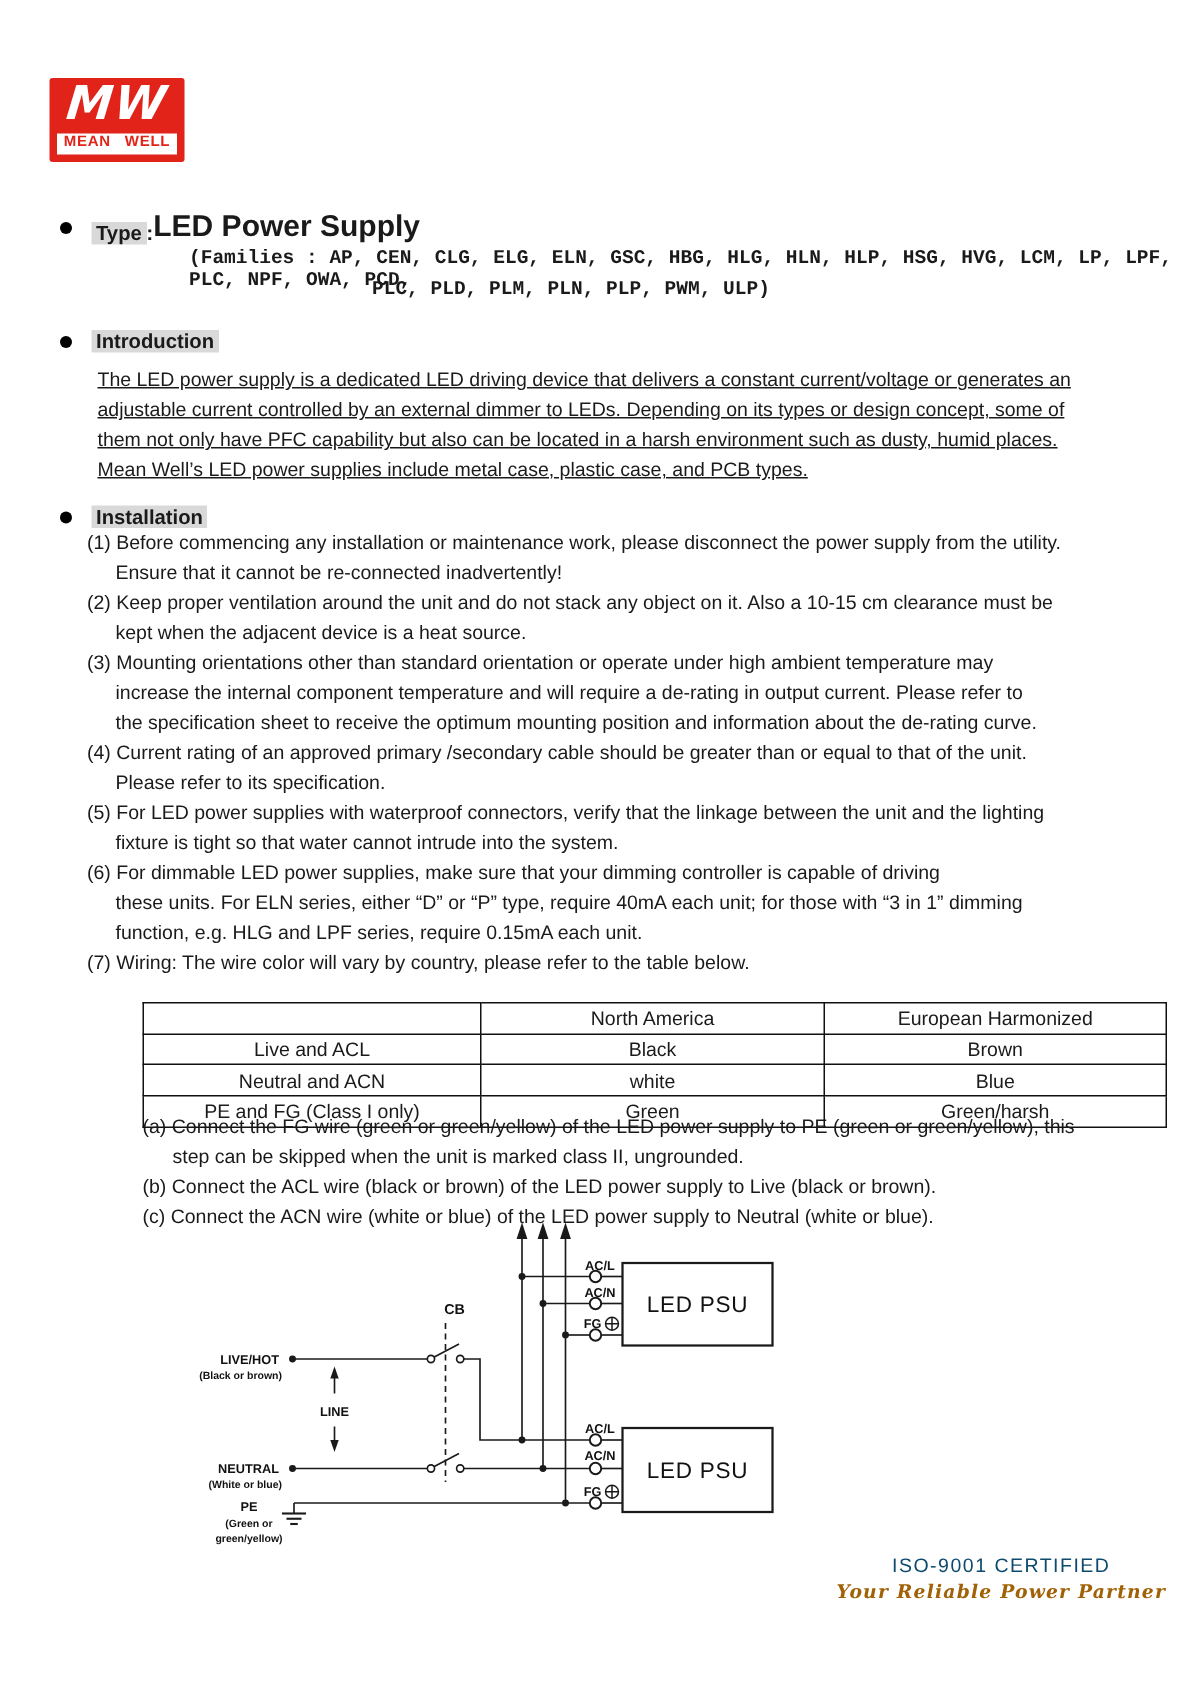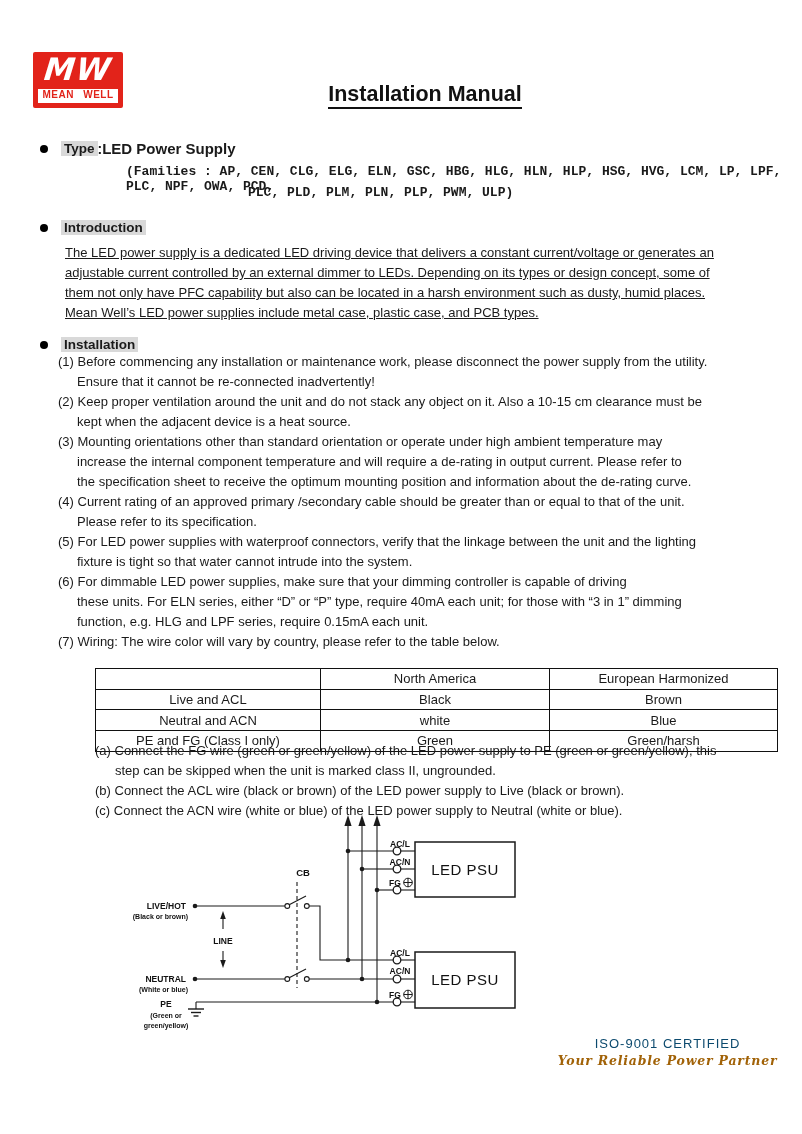--- a/index.html
+++ b/index.html
@@ -17,21 +17,21 @@
   .logo-strip span{color:#e2231a;font-weight:bold;font-size:10px;letter-spacing:.5px;word-spacing:6px;}
 
   
   .title-wrap{top:82px;left:0;width:100%;text-align:center;padding-left:48px;box-sizing:border-box;}
   .title{font-size:21.5px;font-weight:bold;color:#111;border-bottom:2.5px solid #111;padding-bottom:1px;}
 
   
   .hrow{display:flex;align-items:center;gap:13px;}
   .bullet{width:8px;height:8px;background:#000;border-radius:50%;flex:0 0 auto;}
   .hl{background:#d9d9d9;font-weight:bold;font-size:13.5px;padding:0 3px;}
-  .type-val{font-weight:bold;font-size:15px;}
+  .type-val{font-weight:bold;font-size:20px;}
   .type-sep{font-weight:bold;font-size:14px;}
 
   .body13{font-size:13px;line-height:20px;}
   .pre{white-space:pre-line;}
   .hang{padding-left:19px;text-indent:-19px;}
   .hang2{padding-left:20px;text-indent:-20px;}
   .bold{font-weight:bold;font-family:Liberation Mono, monospace;}
 
   
   table.wire{border-collapse:collapse;}
@@ -52,27 +52,24 @@
 
 <div class="page">
 
   <div class="abs logo">
     <div class="logo-mw">MW</div>
     <div class="logo-strip">
       <span>MEAN WELL</span>
     </div>
   </div>
 
-  <div class="abs title-wrap">
-    <span class="title">Installation Manual</span>
-  </div>
 
   <div class="abs hrow" style="left:40px;top:140px;">
     <span class="bullet"></span>
-    <span style="display:flex;align-items:center;">
+    <span style="display:flex;align-items:flex-end;">
       <span class="hl">Type</span>
         <span class="type-sep"> : </span>
         <span class="type-val">LED Power Supply</span>
     </span>
   </div>
   <div class="abs bold" style="left:126px;top:164px;font-size:13px;">(Families : AP, CEN, CLG, ELG, ELN, GSC, HBG, HLG, HLN, HLP, HSG, HVG, LCM, LP, LPF, PLC, NPF, OWA, PCD,</div>
   <div class="abs bold" style="left:248px;top:185px;font-size:13px;">PLC, PLD, PLM, PLN, PLP, PWM, ULP)</div>
 
   <div class="abs hrow" style="left:40px;top:220px;">
     <span class="bullet"></span>

